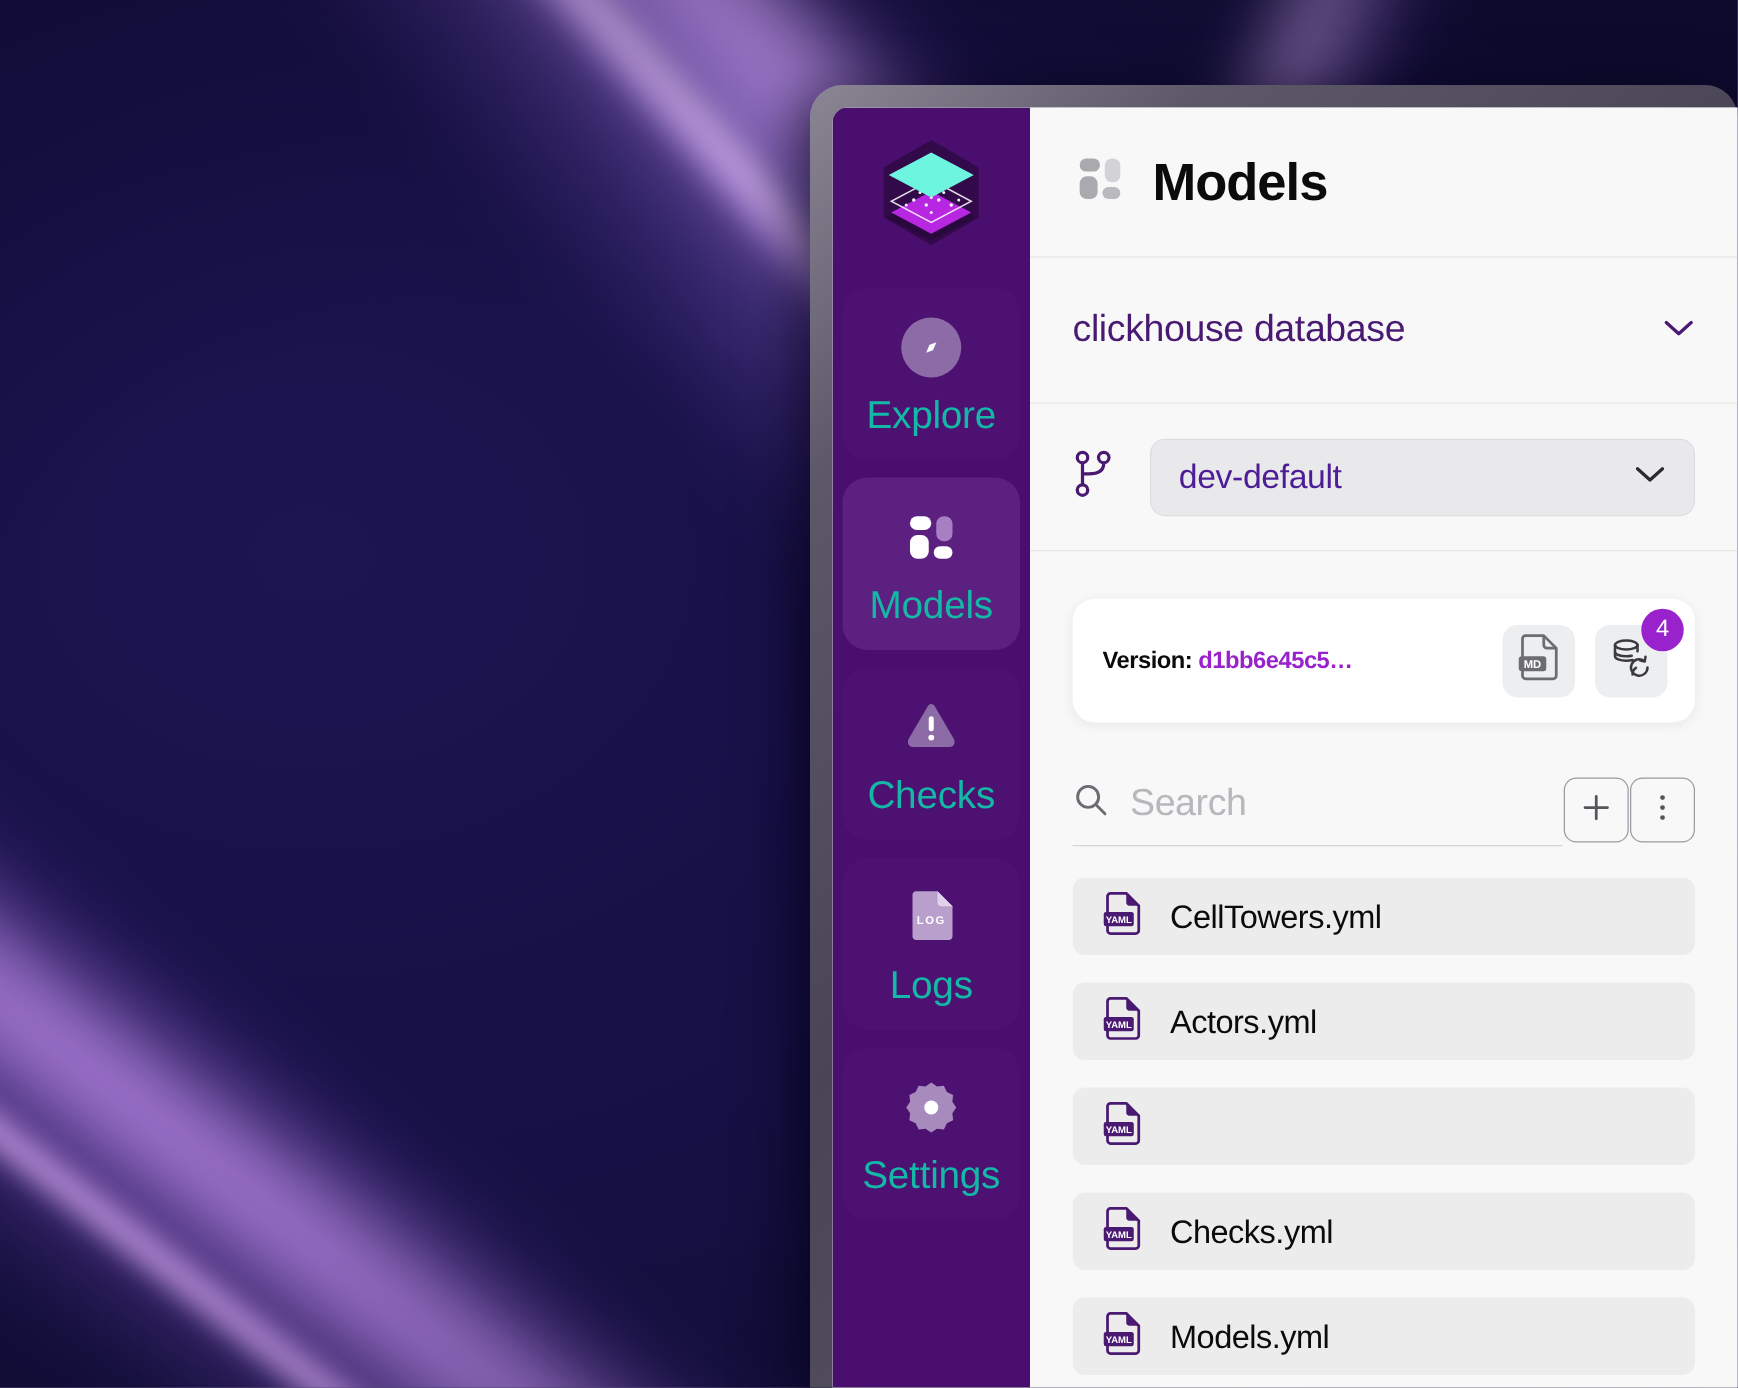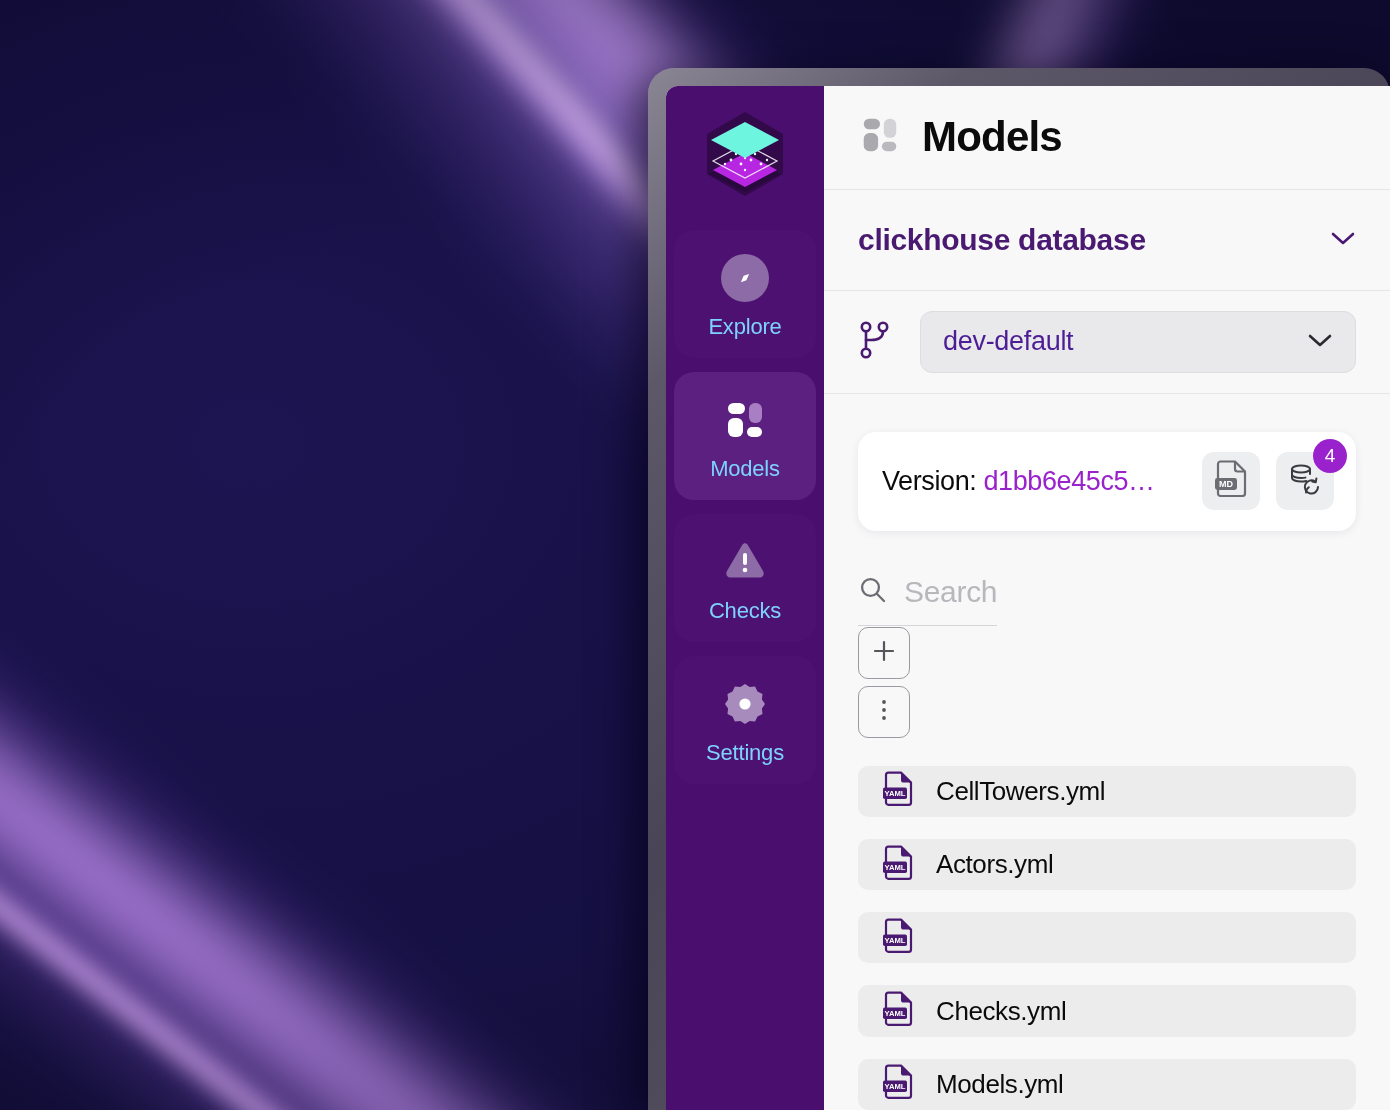--- a/index.html
+++ b/index.html
@@ -141,22 +141,22 @@
     gap: 10px;
     cursor: pointer;
     background: #4d1172;
   }
   .nav-item.active { background: #5b2080; }
   .nav-icon {
     width: 52px; height: 52px;
     display: flex; align-items: center; justify-content: center;
   }
   .nav-label {
-    color: #7dd3fc;
-    font-size: 22px;
+    color: #14b8a6;
+    font-size: 31px;
     letter-spacing: -0.2px;
   }
   .circ-icon {
     width: 48px; height: 48px; border-radius: 50%;
     background: #8c6ba6;
     display: flex; align-items: center; justify-content: center;
   }
 
   
   #main {
@@ -177,21 +177,20 @@
     font-weight: bold;
     color: #0b0b0c;
     letter-spacing: -0.8px;
   }
   .db-row {
     height: 117px;
     display: flex; align-items: center; justify-content: space-between;
     padding: 0 34px;
     border-bottom: 1px solid #e6e6e8;
     cursor: pointer;
-    font-weight: bold;
   }
   .db-name {
     font-size: 30px;
     color: #4a1a72;
     letter-spacing: -0.3px;
   }
   .branch-row {
     height: 118px;
     display: flex; align-items: center; gap: 28px;
     padding: 0 34px;
@@ -218,22 +217,22 @@
     background: #ffffff;
     border-radius: 18px;
     height: 99px;
     display: flex; align-items: center;
     padding: 0 22px 0 24px;
     gap: 16px;
     box-shadow: 0 2px 10px rgba(20,16,40,0.07);
     position: relative;
   }
   .version-text {
-    font-size: 27px;
-    font-weight: normal;
+    font-size: 19px;
+    font-weight: bold;
     color: #0b0b0c;
     white-space: nowrap;
     letter-spacing: -0.4px;
     flex: 1 1 auto;
     overflow: hidden;
   }
   .version-hash { color: #9922cc; }
   .icon-btn {
     width: 58px; height: 58px;
     background: #edeef0;
@@ -249,21 +248,21 @@
     width: 34px; height: 34px;
     border-radius: 50%;
     background: #9922cc;
     color: #fff;
     font-size: 19px;
     display: flex; align-items: center; justify-content: center;
   }
 
   .search-row {
     margin: 44px 34px 0;
-    display: flex; align-items: flex-start; gap: 1px; flex-direction: column;
+    display: flex; align-items: center; gap: 1px;
   }
   .search-box {
     flex: 1 1 auto;
     border-bottom: 1px solid #d6d6da;
     display: flex; align-items: center; gap: 16px;
     padding-bottom: 16px;
   }
   .search-placeholder {
     font-size: 30px;
     color: #b7b7bc;
@@ -368,20 +367,30 @@
         <span class="nav-icon">
           <svg width="46" height="44" viewBox="0 0 46 44">
             <path d="M20.2 5 C21.7 2.7 24.3 2.7 25.8 5 L41 31 C42.6 34 41.2 37.5 37.8 37.5 L8.2 37.5 C4.8 37.5 3.4 34 5 31 Z" fill="#8c6ba6"></path>
             <rect x="21" y="13" width="4" height="12" rx="2" fill="#ffffff"></rect>
             <circle cx="23" cy="30" r="2.3" fill="#ffffff"></circle>
           </svg>
         </span>
         <span class="nav-label">Checks</span>
       </div>
 
+      <div class="nav-item">
+        <span class="nav-icon">
+          <svg width="40" height="46" viewBox="0 0 40 46">
+            <path d="M5 5 C5 3.3 6.3 2 8 2 L25 2 L37 14 L37 38 C37 39.7 35.7 41 34 41 L8 41 C6.3 41 5 39.7 5 38 Z" fill="#b99fcb"></path>
+            <path d="M25 2 L37 14 L28 14 C26.3 14 25 12.7 25 11 Z" fill="#e0d2ea"></path>
+            <text x="20" y="28" font-family="Liberation Sans, sans-serif" font-size="9" font-weight="bold" fill="#ffffff" text-anchor="middle" letter-spacing="1.2">LOG</text>
+          </svg>
+        </span>
+        <span class="nav-label">Logs</span>
+      </div>
 
       <div class="nav-item">
         <span class="nav-icon">
           <svg width="46" height="46" viewBox="0 0 46 46">
             <path d="M23 3 l4.6 3.1 5.5 -0.6 2.4 5 5 2.4 -0.6 5.5 3.1 4.6 -3.1 4.6 0.6 5.5 -5 2.4 -2.4 5 -5.5 -0.6 -4.6 3.1 -4.6 -3.1 -5.5 0.6 -2.4 -5 -5 -2.4 0.6 -5.5 -3.1 -4.6 3.1 -4.6 -0.6 -5.5 5 -2.4 2.4 -5 5.5 0.6 Z" fill="#a78bbd"></path>
             <circle cx="23" cy="23" r="5.6" fill="#ffffff"></circle>
           </svg>
         </span>
         <span class="nav-label">Settings</span>
       </div>

